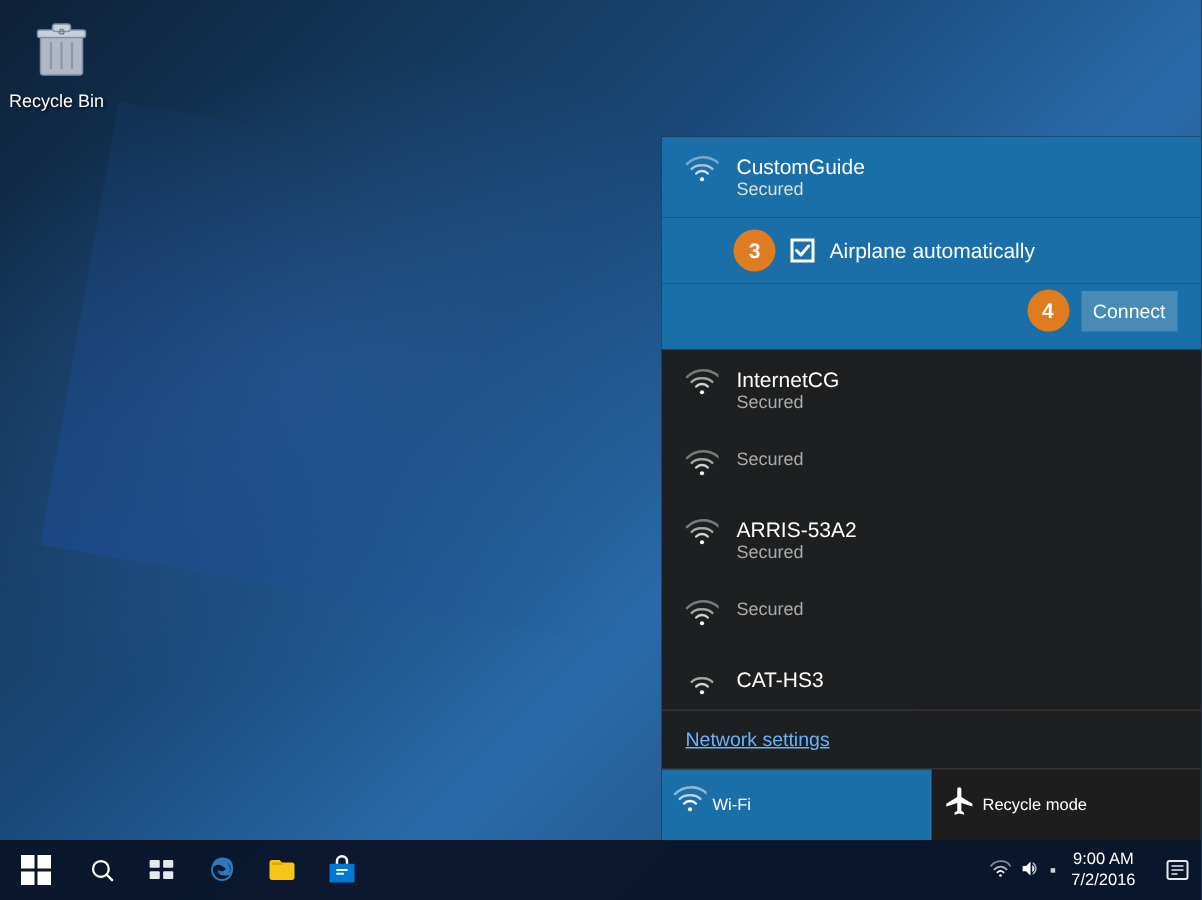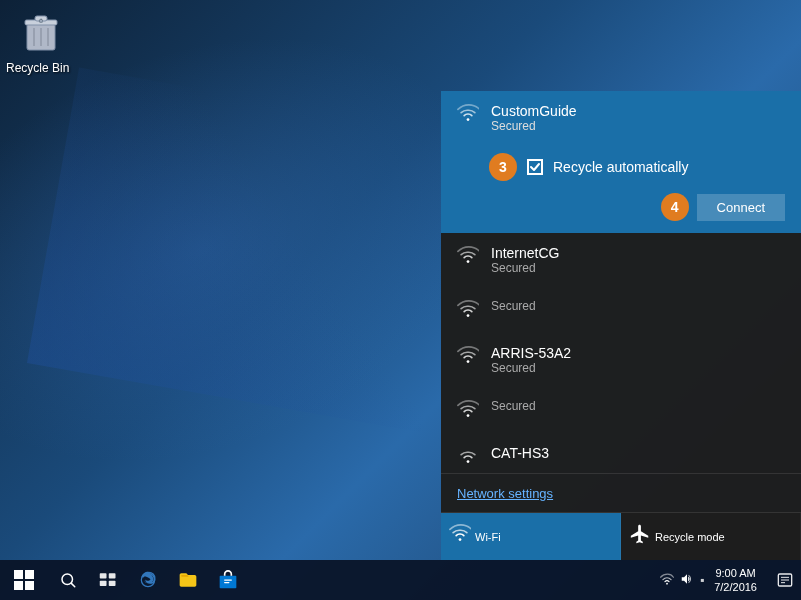--- a/index.html
+++ b/index.html
@@ -242,21 +242,21 @@
     .connect-btn-wrapper {
       display: flex;
       align-items: center;
       gap: 8px;
     }
     .connect-button {
       background: rgba(255,255,255,0.2);
       border: none;
       color: white;
       font-size: 13px;
-      padding: 6px 20px;
+      padding: 6px 8px;
       cursor: pointer;
       font-family: 'Segoe UI', sans-serif;
     }
 
     
     .network-settings {
       padding: 10px 16px;
       border-top: 1px solid rgba(255,255,255,0.1);
     }
     .network-settings a {
@@ -360,21 +360,21 @@
       </div>
     </div>
 
     <div class="connect-auto-row">
       <div class="badge-3">3</div>
       <div class="connect-auto-checkbox">
         <svg width="12" height="12" viewBox="0 0 12 12">
           <polyline points="2,6 5,9 10,3" stroke="white" stroke-width="2" fill="none" stroke-linecap="round" stroke-linejoin="round"></polyline>
         </svg>
       </div>
-      <span class="connect-auto-label">Recycle automatically</span>
+      <span class="connect-auto-label">Airplane automatically</span>
     </div>
 
     <div class="connect-button-row">
       <div class="connect-btn-wrapper">
         <div class="badge-4">4</div>
         <button class="connect-button">Connect</button>
       </div>
     </div>
 
     <div class="wifi-network-item">

